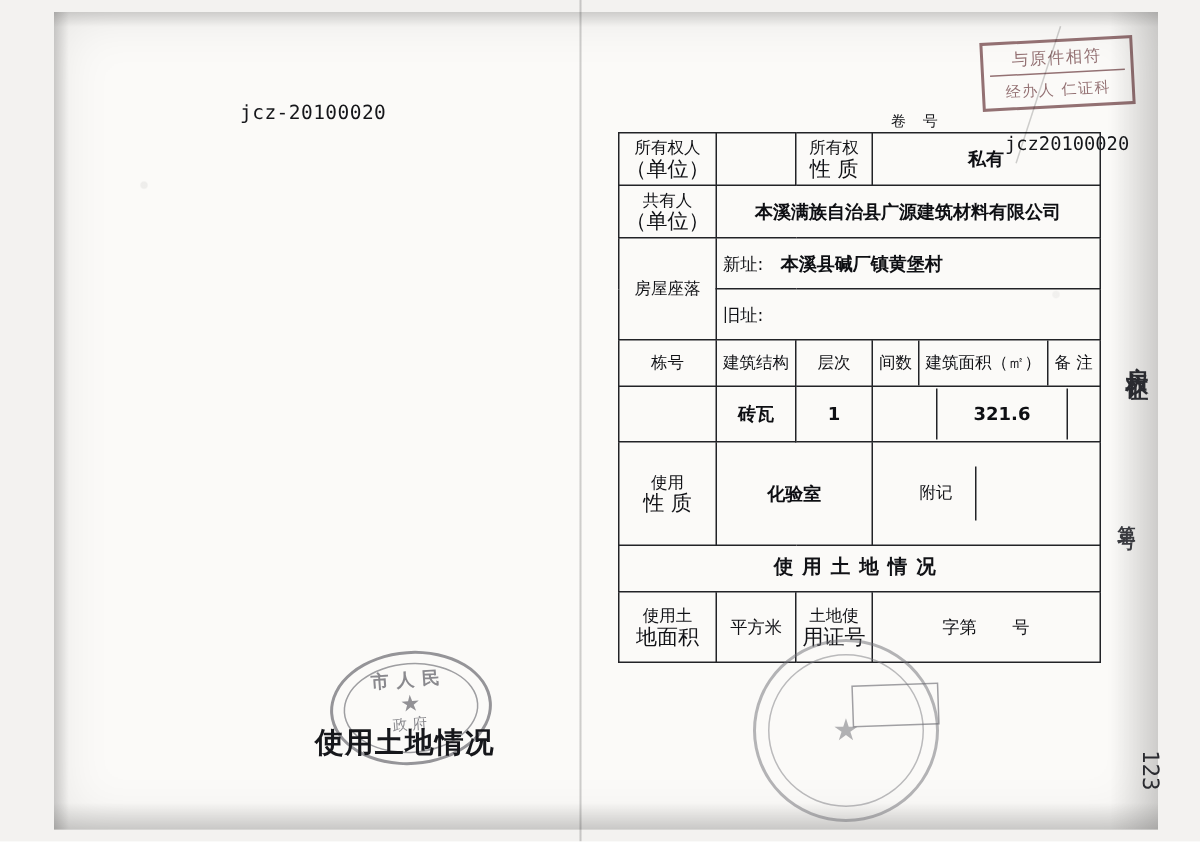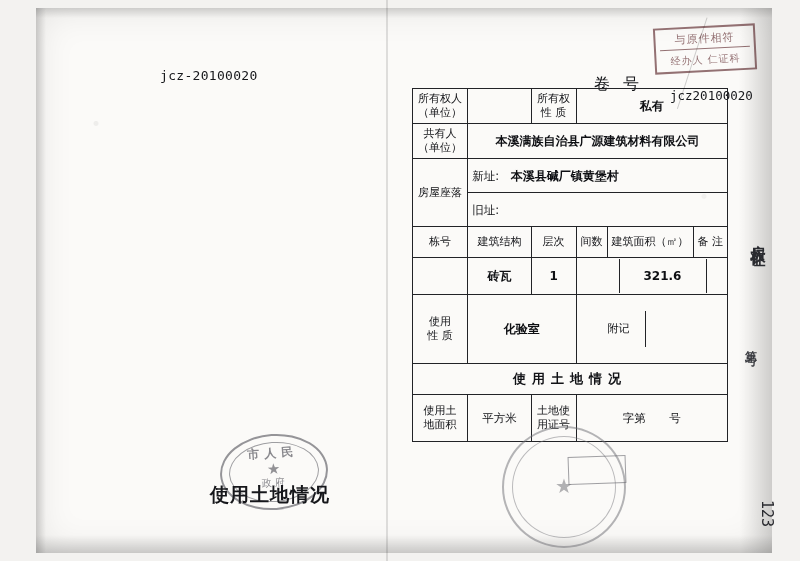--- a/index.html
+++ b/index.html
@@ -82,21 +82,21 @@
     font-size:10px;color:#5f5f66;letter-spacing:3px;
   }
   .seal-star{
     position:absolute;left:50%;top:26px;margin-left:-7px;
     font-size:15px;color:#6a6a70;line-height:14px;
   }
 
   
   .right{position:absolute;left:398px;top:18px;width:360px;height:525px;}
   .juan{
-    position:absolute;left:196px;top:56px;font-size:16px;color:#15161a;letter-spacing:4px;
+    position:absolute;left:196px;top:56px;font-size:10px;color:#15161a;letter-spacing:4px;
   }
   .juan-no{
     position:absolute;left:272px;top:70px;
     font-family:"DejaVu Sans Mono","Liberation Mono",monospace;
     font-size:12.5px;color:#15161a;
   }
   .stamp-tl{
     position:absolute;left:256px;top:8px;width:98px;height:42px;
     border:2px solid #7a4f52;transform:rotate(-3deg);opacity:.8;
   }
@@ -110,21 +110,21 @@
     font-size:11.5px;color:#111216;
   }
   table.reg td{
     border:1.3px solid #222327;
     padding:3px 4px;
     vertical-align:middle;
     height:24px;
     line-height:14px;
   }
   .lbl{text-align:center;font-size:11px;letter-spacing:0;white-space:nowrap;}
-  .lbl small{display:block;font-size:11px;}
+  .lbl small{display:block;font-size:14px;}
   .val-hand{
     font-family:"DejaVu Sans","Liberation Sans",sans-serif;
     font-size:12px;font-weight:bold;color:#0e0f13;
   }
   .ctr{text-align:center;}
   .land-head{text-align:center;font-size:13px;letter-spacing:6px;font-weight:bold;height:26px;}
   .hdr{text-align:center;font-size:11px;white-space:nowrap;margin-left:32px;}
 
   .footer{
     position:absolute;left:120px;top:455px;width:235px;

